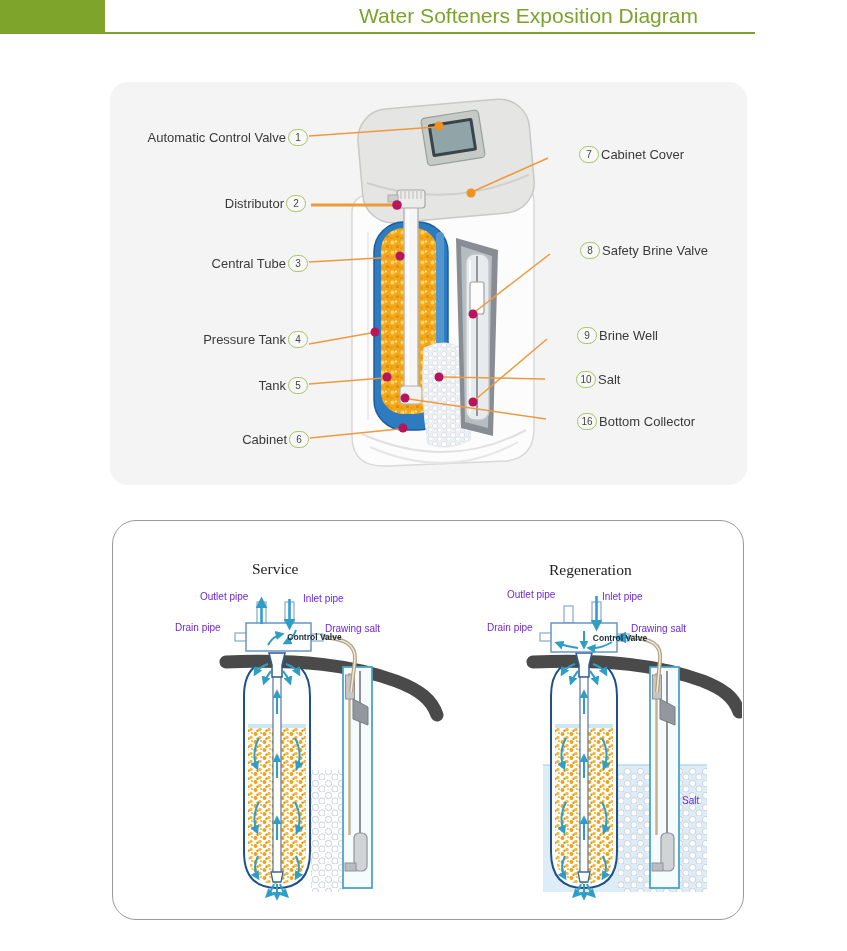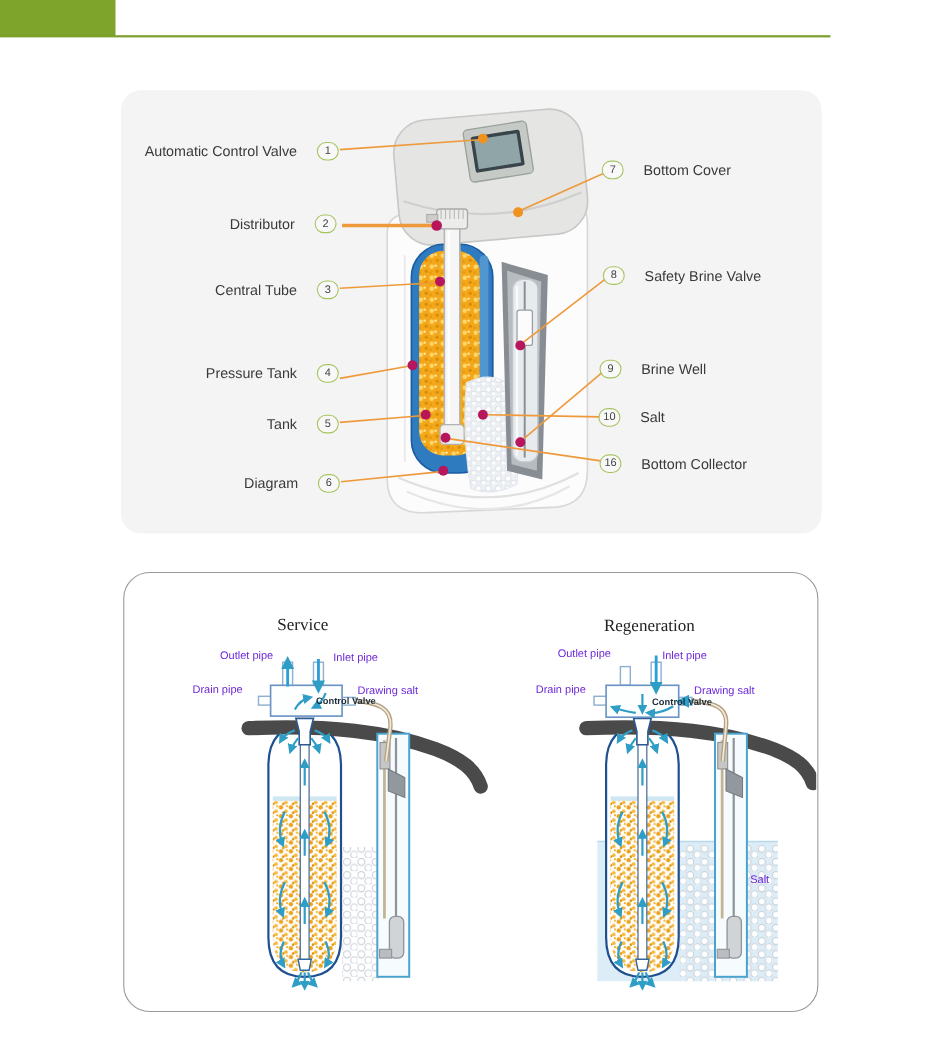--- a/index.html
+++ b/index.html
@@ -10,42 +10,43 @@
   .page-title{position:absolute;left:210px;top:4px;width:637px;text-align:center;
               font-size:21px;color:#7ba32b;}
   .title-underline{position:absolute;left:0;top:32px;width:755px;height:2px;background:#7d9f2b;}
   
   .panel-top{position:absolute;left:110px;top:82px;width:637px;height:403px;
              background:#f4f4f4;border-radius:18px;}
   .panel-bottom{position:absolute;left:112px;top:520px;width:630px;height:398px;
                 background:#fff;border:1.5px solid #9a9a9a;border-radius:24px;}
   .svg-abs{position:absolute;}
   
-  .plabel{position:absolute;display:flex;align-items:center;gap:18px;font-size:13px;
-          color:#3a3a3a;white-space:nowrap;}
+  .plabel{position:absolute;display:flex;align-items:center;gap:2px;font-size:13px;
+          color:#3a3a3a;white-space:nowrap;margin-left:32px;}
   .pnum{display:flex;align-items:center;justify-content:center;min-width:14px;height:15px;
         border:1.5px solid #a6c45e;border-radius:9px;font-size:10px;color:#444;
         padding:0 2px;background:rgba(255,255,255,.35);}
   
   .dtitle{position:absolute;font-size:15.5px;color:#222;white-space:nowrap;font-family:Liberation Serif, serif;}
   .dlabel{position:absolute;font-size:10px;color:#6d28d9;white-space:nowrap;}
   .valve-box{position:absolute;display:flex;align-items:center;justify-content:center;
              font-size:8.5px;font-weight:bold;color:#1c2b3a;padding-left:36px;}
   
   .lead{stroke:#ee9a3c;stroke-width:1.5;fill:none;}
   .lead2{stroke:#ee9a3c;stroke-width:3;fill:none;}
   .flow{stroke:#2f9ec7;stroke-width:2;fill:none;}
   .flow2{stroke:#2d9fd8;stroke-width:2.6;fill:none;}
 </style>
 </head>
 <body>
 
 <div class="stage">
 
   <div class="brand-block"></div>
+  <div class="page-title">Water Softeners Exposition Diagram</div>
   <div class="title-underline"></div>
 
   <div class="panel-top"></div>
 
   <svg class="svg-abs" style="left:110px;top:82px" width="637" height="403" viewBox="110 82 637 403">
     <defs>
       <pattern id="resinBig" width="10" height="10" patternUnits="userSpaceOnUse">
         <rect width="10" height="10" fill="#f3a81c"></rect>
         <circle cx="2.5" cy="2.5" r="2" fill="#ffd565"></circle>
         <circle cx="7.5" cy="6.5" r="1.6" fill="#db8e06"></circle>
@@ -148,27 +149,27 @@
   </div>
   <div class="plabel" style="right:539px;top:331px">
     <span>Pressure Tank</span>
     <span class="pnum">4</span>
   </div>
   <div class="plabel" style="right:539px;top:377px">
     <span>Tank</span>
     <span class="pnum">5</span>
   </div>
   <div class="plabel" style="right:538px;top:431px">
-    <span>Diagram</span>
+    <span>Cabinet</span>
     <span class="pnum">6</span>
   </div>
 
   <div class="plabel" style="left:547px;top:146px">
     <span class="pnum">7</span>
-    <span>Bottom Cover</span>
+    <span>Cabinet Cover</span>
   </div>
   <div class="plabel" style="left:548px;top:242px">
     <span class="pnum">8</span>
     <span>Safety Brine Valve</span>
   </div>
   <div class="plabel" style="left:545px;top:327px">
     <span class="pnum">9</span>
     <span>Brine Well</span>
   </div>
   <div class="plabel" style="left:544px;top:371px">

